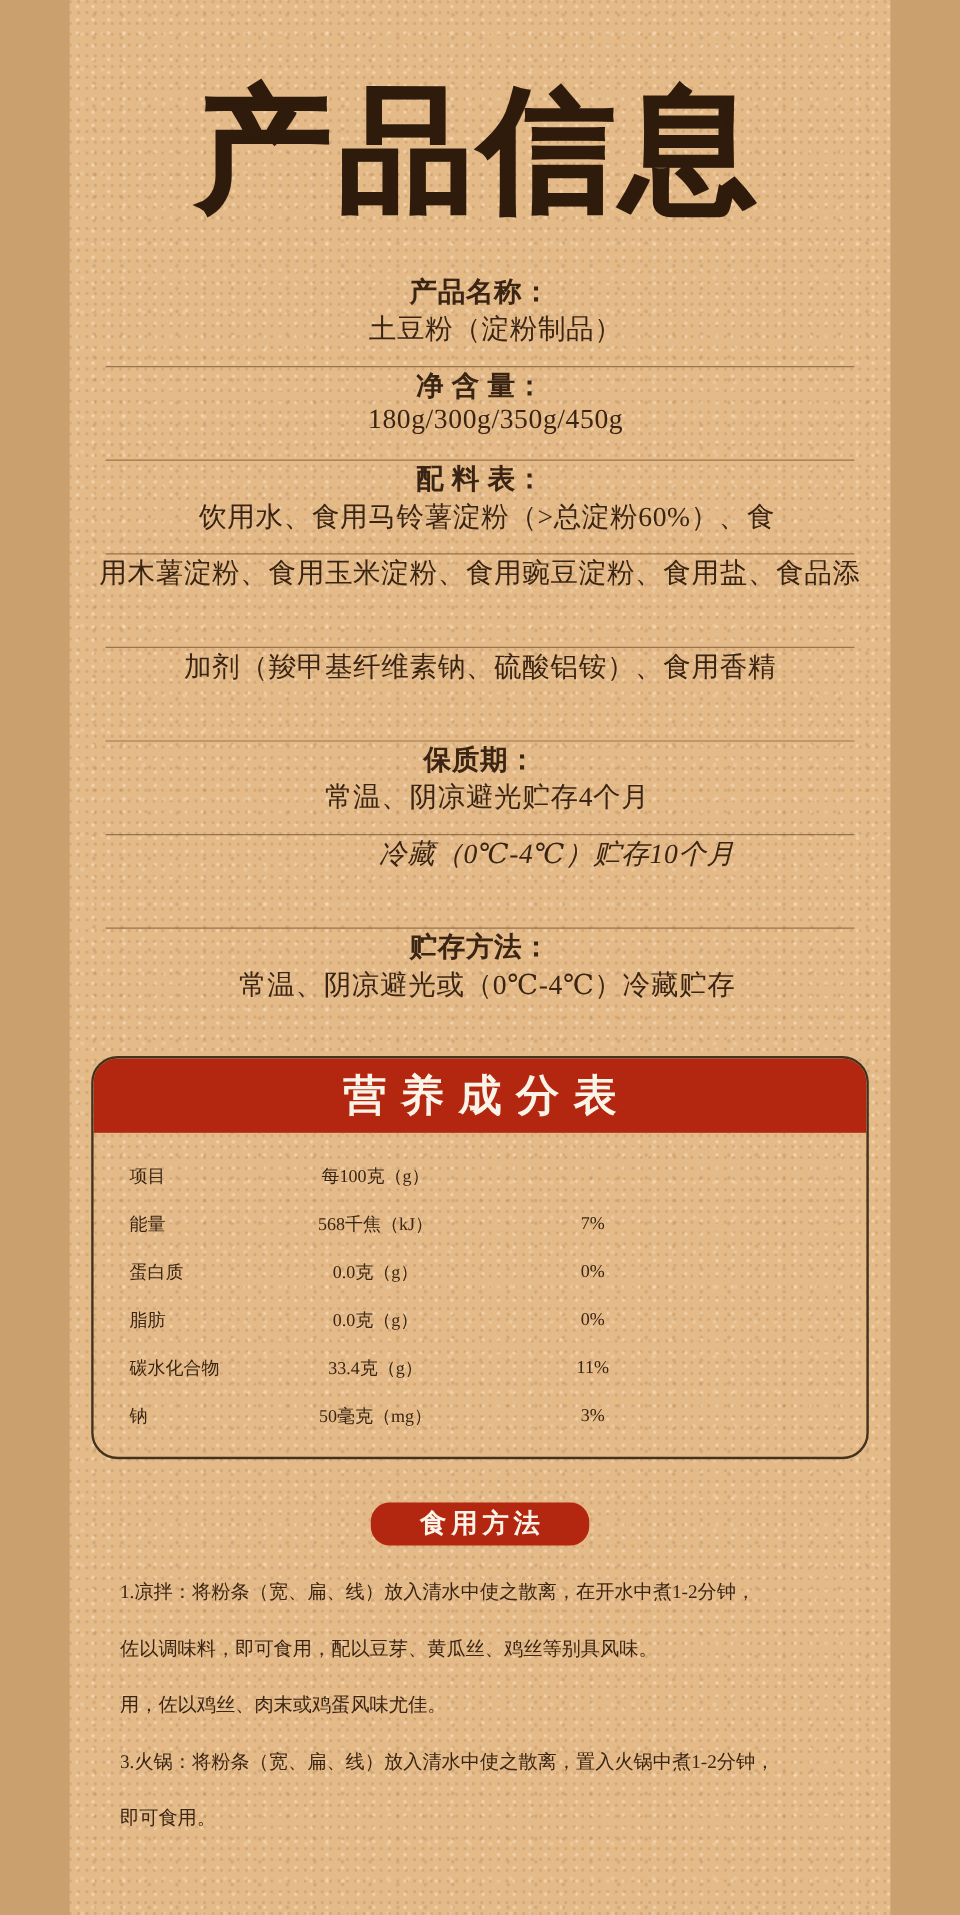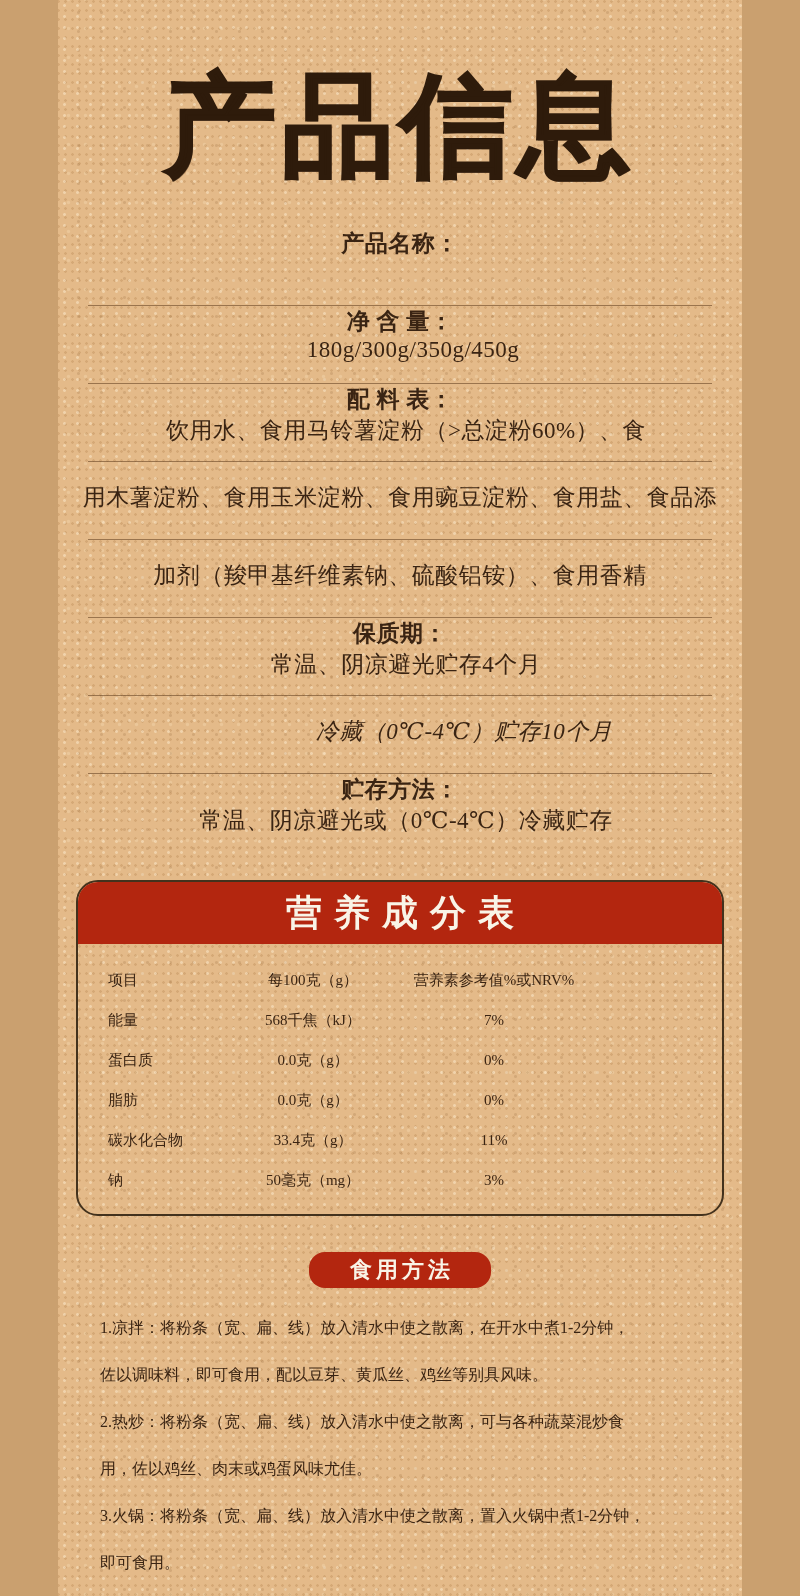--- a/index.html
+++ b/index.html
@@ -48,21 +48,21 @@
     letter-spacing: 0.5px;
     border-bottom: 1px solid rgba(93,58,27,0.55);
     padding: 0 8px;
     white-space: nowrap;
     flex-direction: column;
   }
   .info-row.last { border-bottom: none; }
   .info-row .lbl { font-weight: bold; white-space: pre; }
   .info-row .val { margin-left: 26px; }
   .info-row.tight .val { margin-left: 12px; }
-  .info-row.cont .val { margin-left: 0; margin-top: 20px; }
+  .info-row.cont .val { margin-left: 0; }
   .info-row.indent .val { margin-left: 128px; font-style: italic; }
 
   
   .nutri-card {
     width: 648px;
     margin: 28px auto 0 auto;
     border: 2px solid #43321d;
     border-radius: 22px;
     overflow: hidden;
     background: transparent;
@@ -113,20 +113,21 @@
 </head>
 <body>
 
 <div class="page">
 
   <div class="title">产品信息</div>
 
   <div class="info">
     <div class="info-row">
       <span class="lbl">产品名称：</span>
+      <span class="val">土豆粉（淀粉制品）</span>
     </div>
     <div class="info-row">
       <span class="lbl">净 含 量：</span>
       <span class="val">180g/300g/350g/450g</span>
     </div>
     <div class="info-row tight">
       <span class="lbl">配 料 表：</span>
       <span class="val">饮用水、食用马铃薯淀粉（&gt;总淀粉60%）、食</span>
     </div>
     <div class="info-row cont">
@@ -147,21 +148,20 @@
       <span class="val">常温、阴凉避光或（0℃-4℃）冷藏贮存</span>
     </div>
   </div>
 
   <div class="nutri-card">
     <div class="nutri-banner">营养成分表</div>
     <div class="nutri-table">
       <div class="n-row">
         <span class="n-item">项目</span>
         <span class="n-amt">每100克（g）</span>
-        <span class="n-nrv">营养素参考值%或NRV%</span>
       </div>
       <div class="n-row">
         <span class="n-item">能量</span>
         <span class="n-amt">568千焦（kJ）</span>
         <span class="n-nrv">7%</span>
       </div>
       <div class="n-row">
         <span class="n-item">蛋白质</span>
         <span class="n-amt">0.0克（g）</span>
         <span class="n-nrv">0%</span>
@@ -182,19 +182,18 @@
         <span class="n-nrv">3%</span>
       </div>
     </div>
   </div>
 
   <div class="usage-badge">食用方法</div>
 
   <div class="usage">
     <div class="u-line">1.凉拌：将粉条（宽、扁、线）放入清水中使之散离，在开水中煮1-2分钟，</div>
     <div class="u-line">佐以调味料，即可食用，配以豆芽、黄瓜丝、鸡丝等别具风味。</div>
-    <div class="u-line">2.热炒：将粉条（宽、扁、线）放入清水中使之散离，可与各种蔬菜混炒食</div>
     <div class="u-line">用，佐以鸡丝、肉末或鸡蛋风味尤佳。</div>
     <div class="u-line">3.火锅：将粉条（宽、扁、线）放入清水中使之散离，置入火锅中煮1-2分钟，</div>
     <div class="u-line">即可食用。</div>
   </div>
 
 </div>
 
 </body></html>

